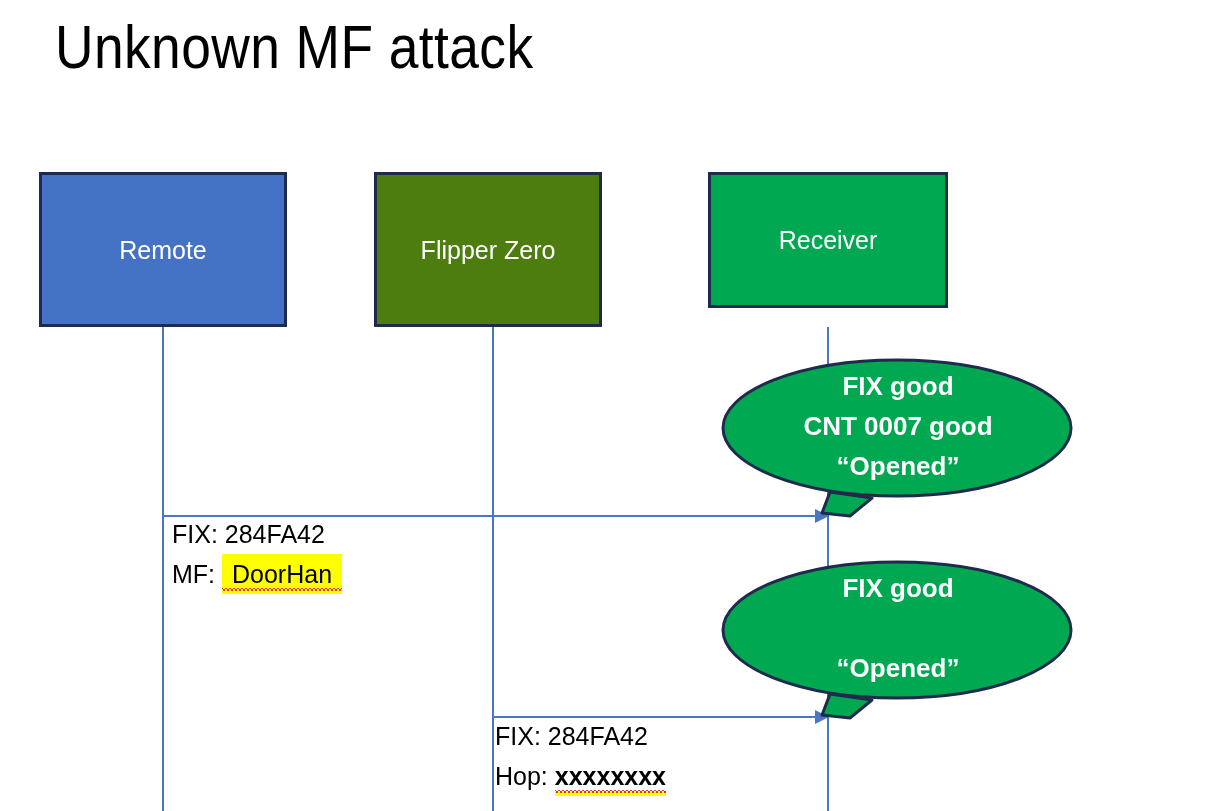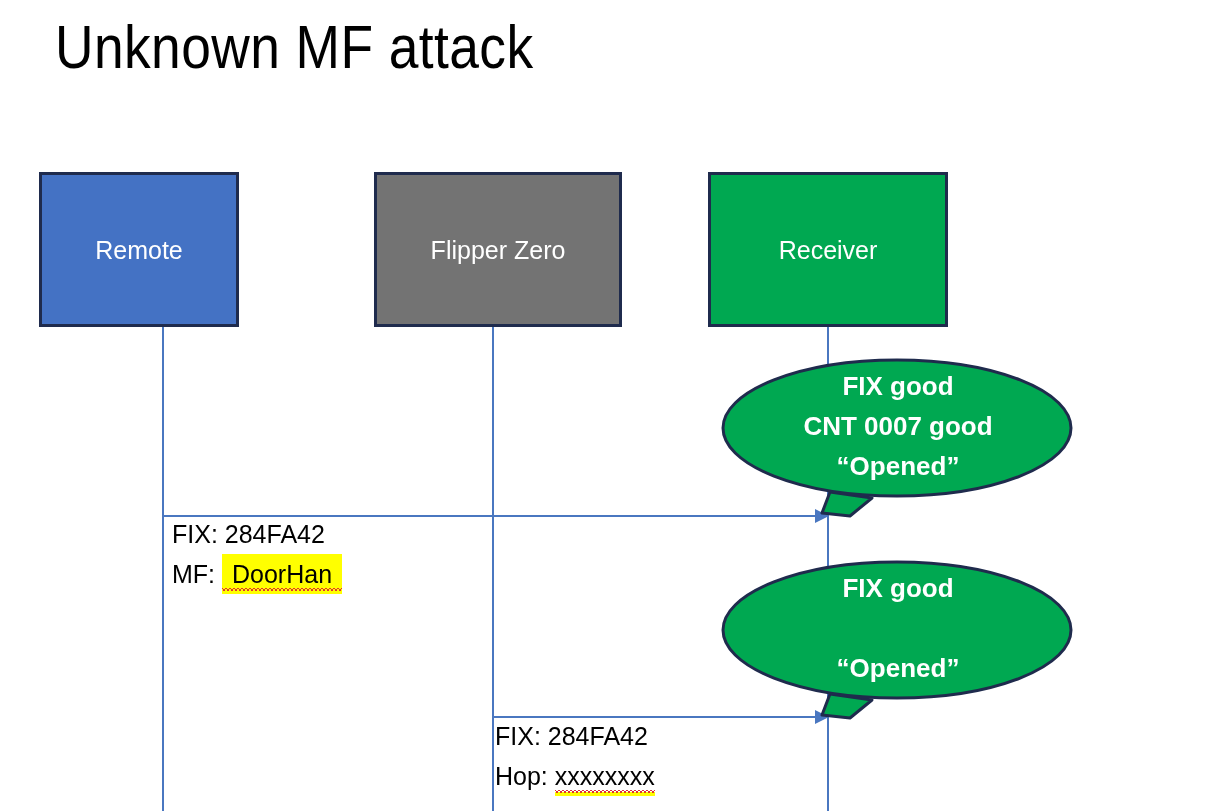--- a/index.html
+++ b/index.html
@@ -50,32 +50,32 @@
   }
   .actor-label {
     color: #ffffff;
     font-size: 25px;
     line-height: 30px;
     font-weight: 400;
     white-space: nowrap;
   }
   #box-remote {
     left: 39px; top: 172px;
-    width: 200px; height: 155px;
+    width: 248px; height: 155px;
     background: #4472C4;
   }
   #box-flipper {
     left: 374px; top: 172px;
-    width: 248px; height: 155px;
-    background: #737373;
+    width: 228px; height: 155px;
+    background: #4d7c0f;
     text-align: center;
   }
   #box-receiver {
     left: 708px; top: 172px;
-    width: 240px; height: 155px;
+    width: 240px; height: 136px;
     background: #00A851;
   }
 
   
   .lifeline {
     position: absolute;
     width: 2px;
     background: #4A77C0;
   }
   #lifeline-remote   { left: 162px; top: 327px; height: 484px; }
@@ -128,20 +128,21 @@
     bottom: 3px;
     height: 3px;
     background-image:
       linear-gradient(45deg, transparent 40%, #E03030 40%, #E03030 60%, transparent 60%),
       linear-gradient(-45deg, transparent 40%, #E03030 40%, #E03030 60%, transparent 60%);
     background-size: 4px 4px;
     background-repeat: repeat-x;
   }
   .hl-thin {
     background: linear-gradient(to top, #FFFF00 0px, #FFFF00 4px, transparent 4px);
+    font-weight: bold;
   }
 
   
   .callout {
     position: absolute;
   }
   .callout svg {
     position: absolute;
     left: 0; top: 0;
     overflow: visible;

